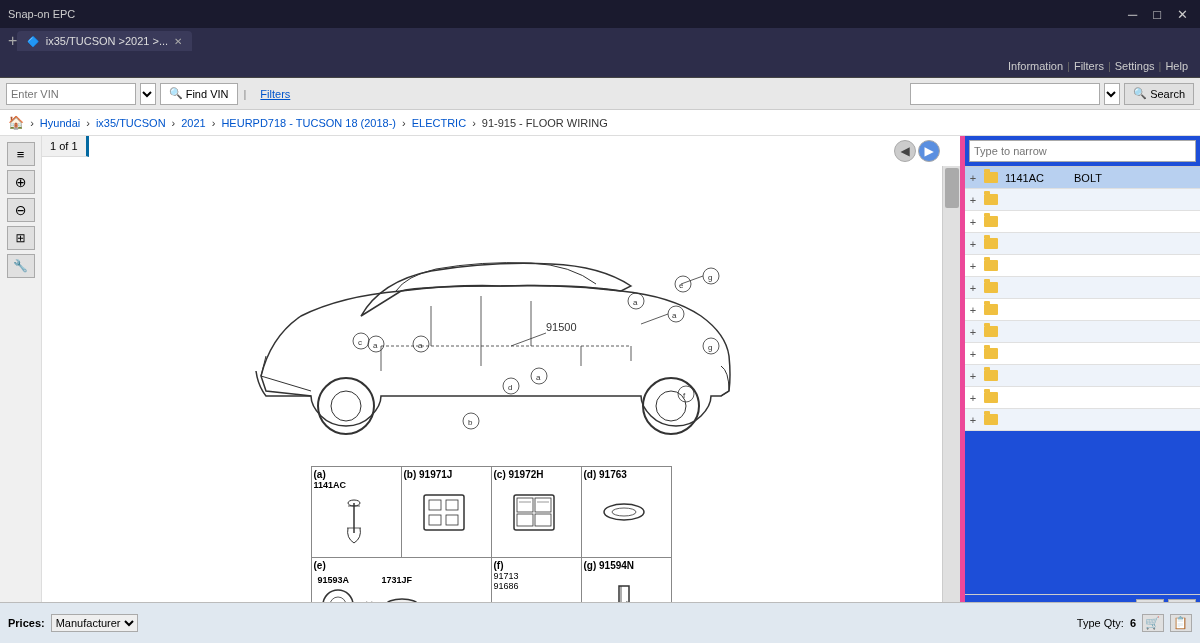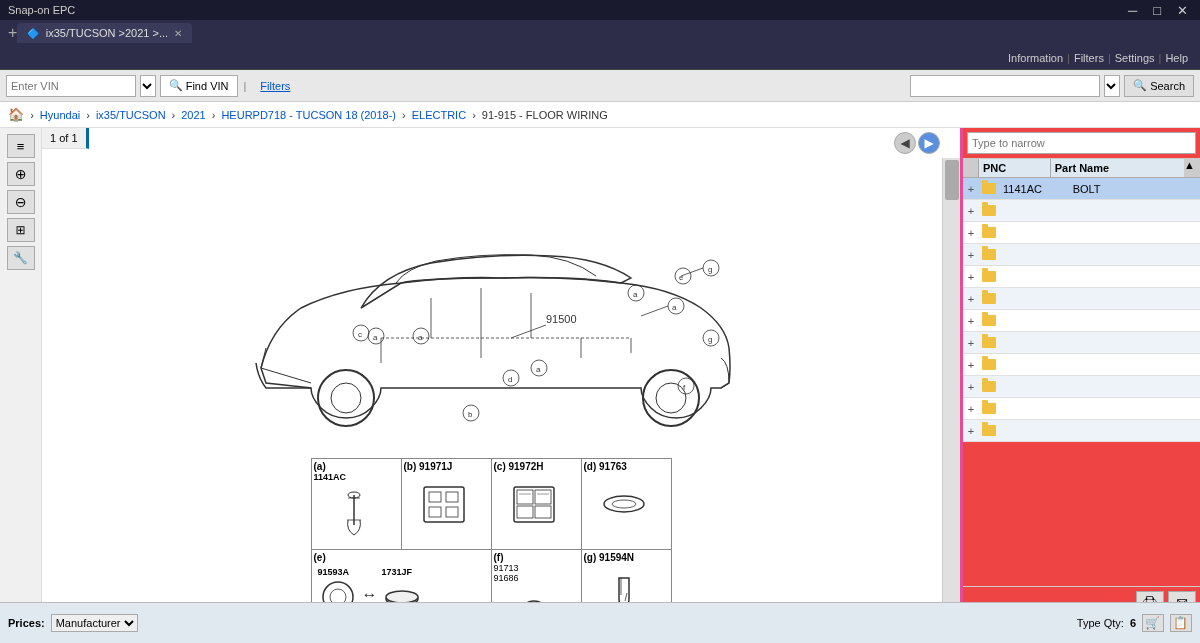--- a/index.html
+++ b/index.html
@@ -2,21 +2,21 @@
 <html><head>
   <meta charset="utf-8">
   <style>
     * { margin: 0; padding: 0; box-sizing: border-box; }
     body { font-family: Arial, sans-serif; font-size: 11px; background: #f0f0f0; width: 1200px; height: 643px; overflow: hidden; }
 
     
     #titlebar {
       background: #1a1a2e;
       color: #ccc;
-      height: 20px;
+      height: 28px;
       display: flex;
       align-items: center;
       padding: 0 8px;
       justify-content: space-between;
     }
     #titlebar .win-controls { display: flex; gap: 8px; }
     #titlebar .win-btn { color: #ccc; cursor: pointer; font-size: 13px; padding: 0 4px; }
 
     
     #tabbar {
@@ -234,22 +234,22 @@
       margin-top: 30px;
       padding: 10px 30px 10px 10px;
       display: flex;
       flex-direction: column;
       align-items: center;
     }
 
     
     #right-panel {
       width: 240px;
-      background: #ef4444;
-      border-left: 3px solid #ec4899;
+      background: #1d4ed8;
+      border-left: 5px solid #ec4899;
       display: flex;
       flex-direction: column;
     }
 
     
     #narrow-filter {
       padding: 4px;
       border-bottom: 1px solid #ccc;
     }
     #narrow-filter input {
@@ -664,26 +664,20 @@
         </table>
     </div>
   </div>
 
   <div id="right-panel">
 
     <div id="narrow-filter">
       <input type="text" placeholder="Type to narrow" style="">
     </div>
 
-    <div class="parts-header">
-      <div class="col-scroll"></div>
-      <div class="col-pnc">PNC</div>
-      <div class="col-name">Part Name</div>
-      <div class="col-scroll-right">▲</div>
-    </div>
 
     <div id="parts-list">
 
       <div class="part-row selected">
         <div class="row-expand">+</div>
         <div class="row-folder">
             <div class="folder-icon"></div>
           </div>
         <div class="row-pnc">1141AC</div>
         <div class="row-name">BOLT</div>

